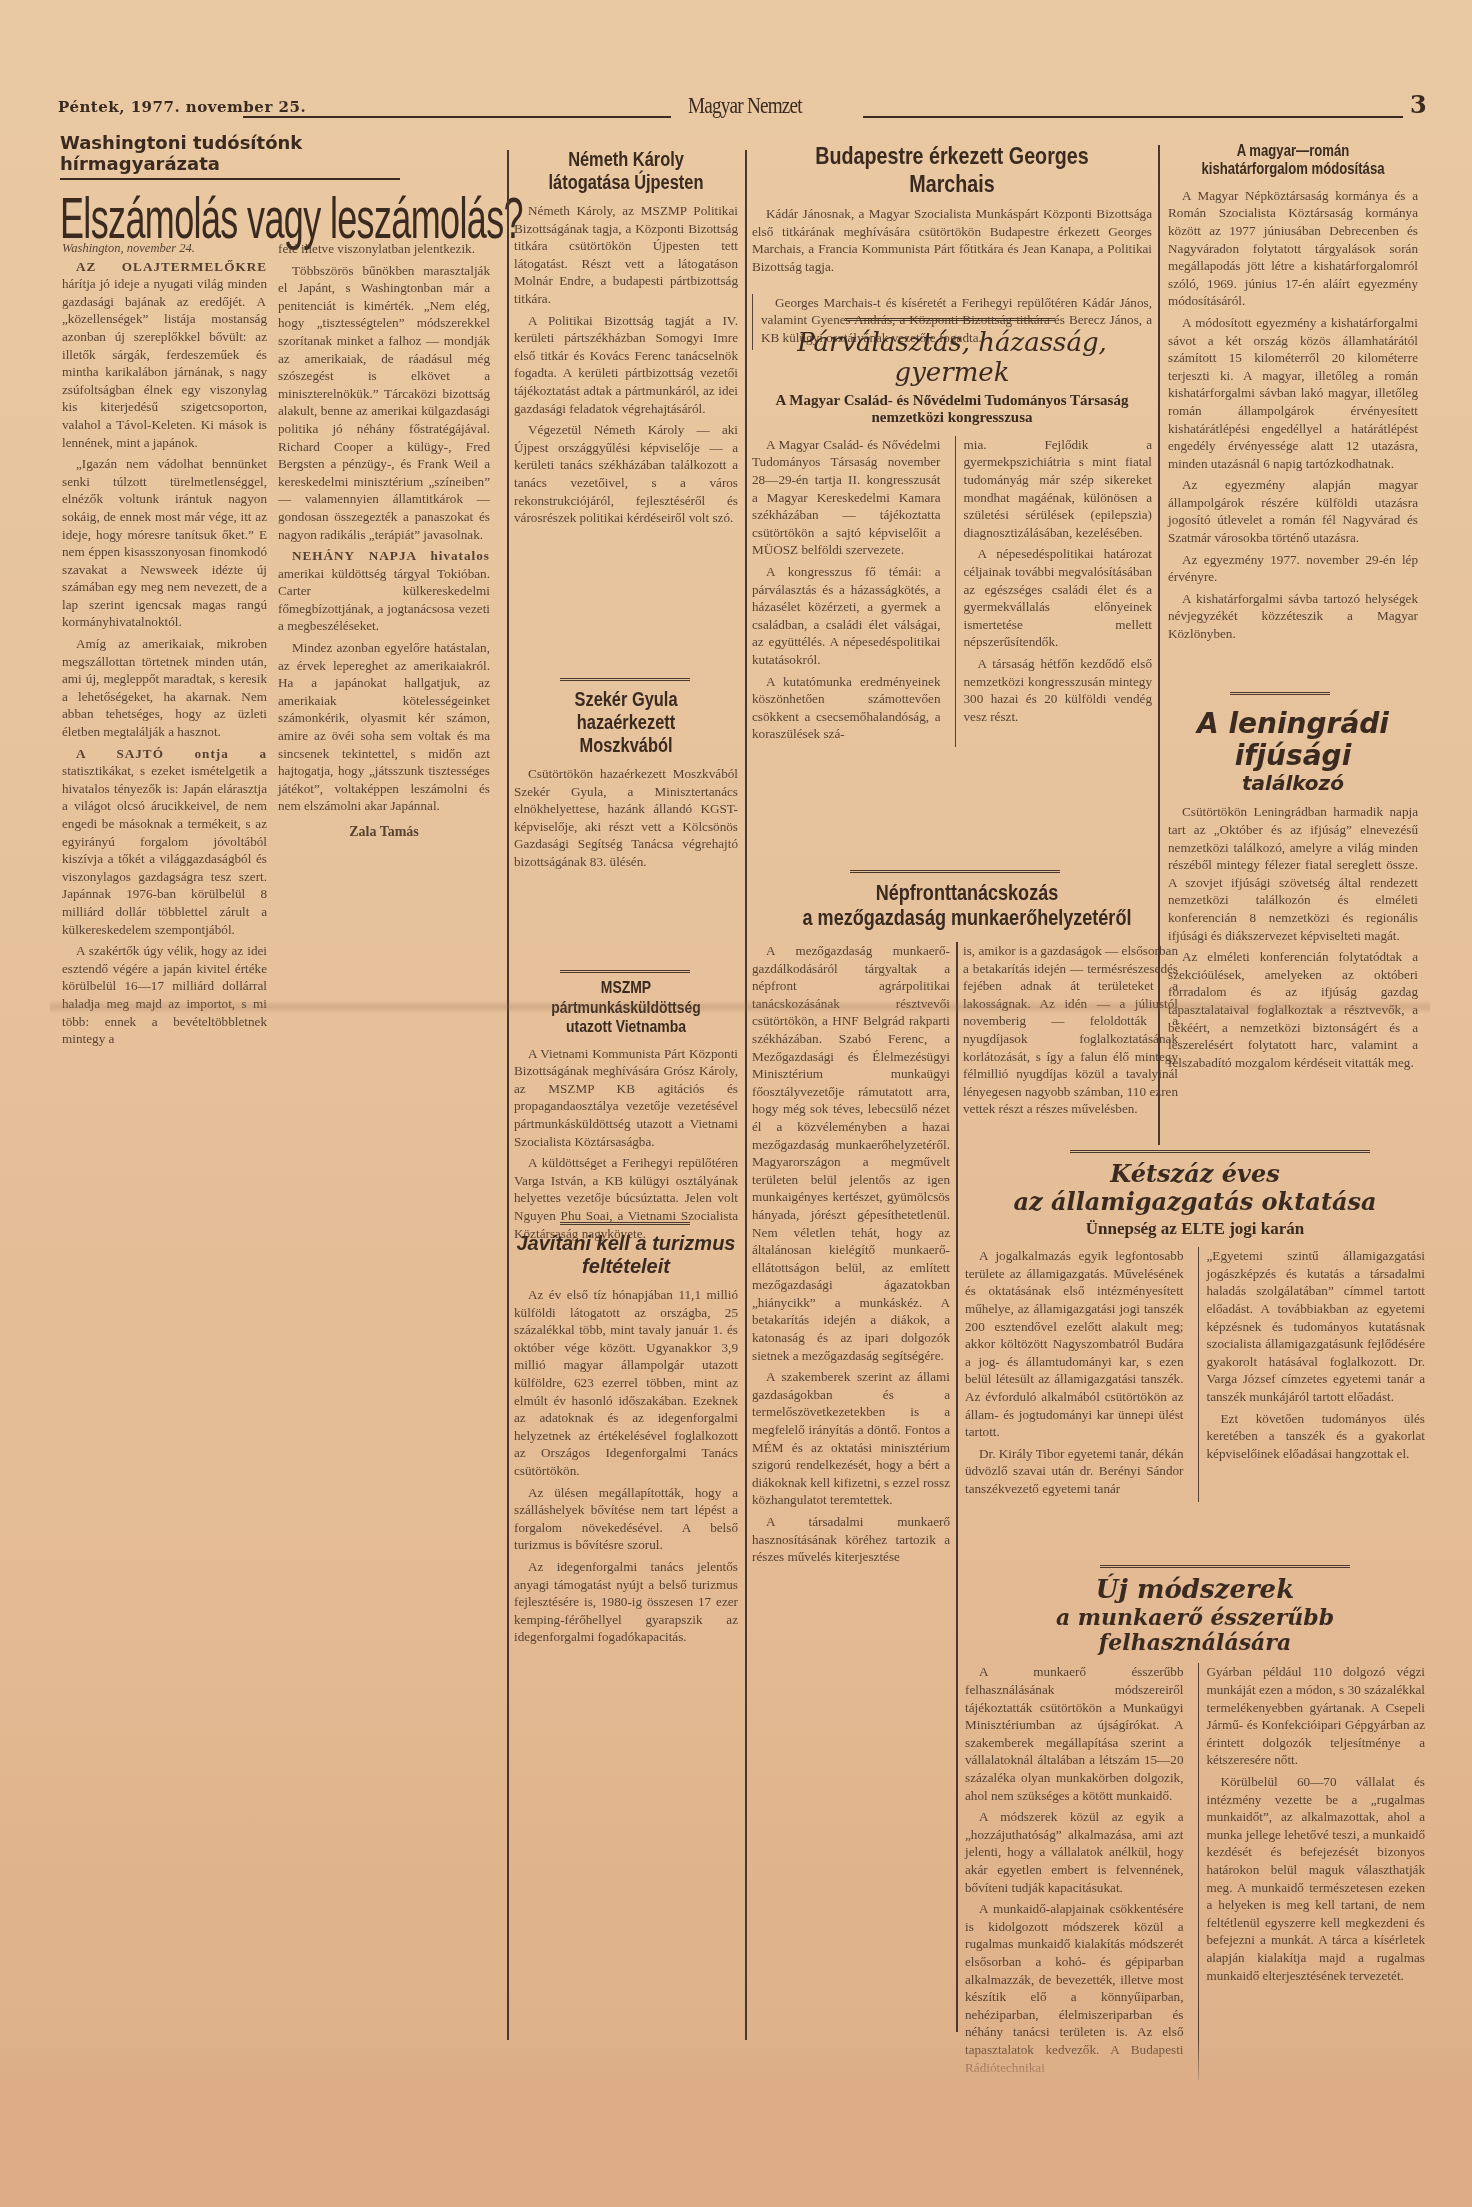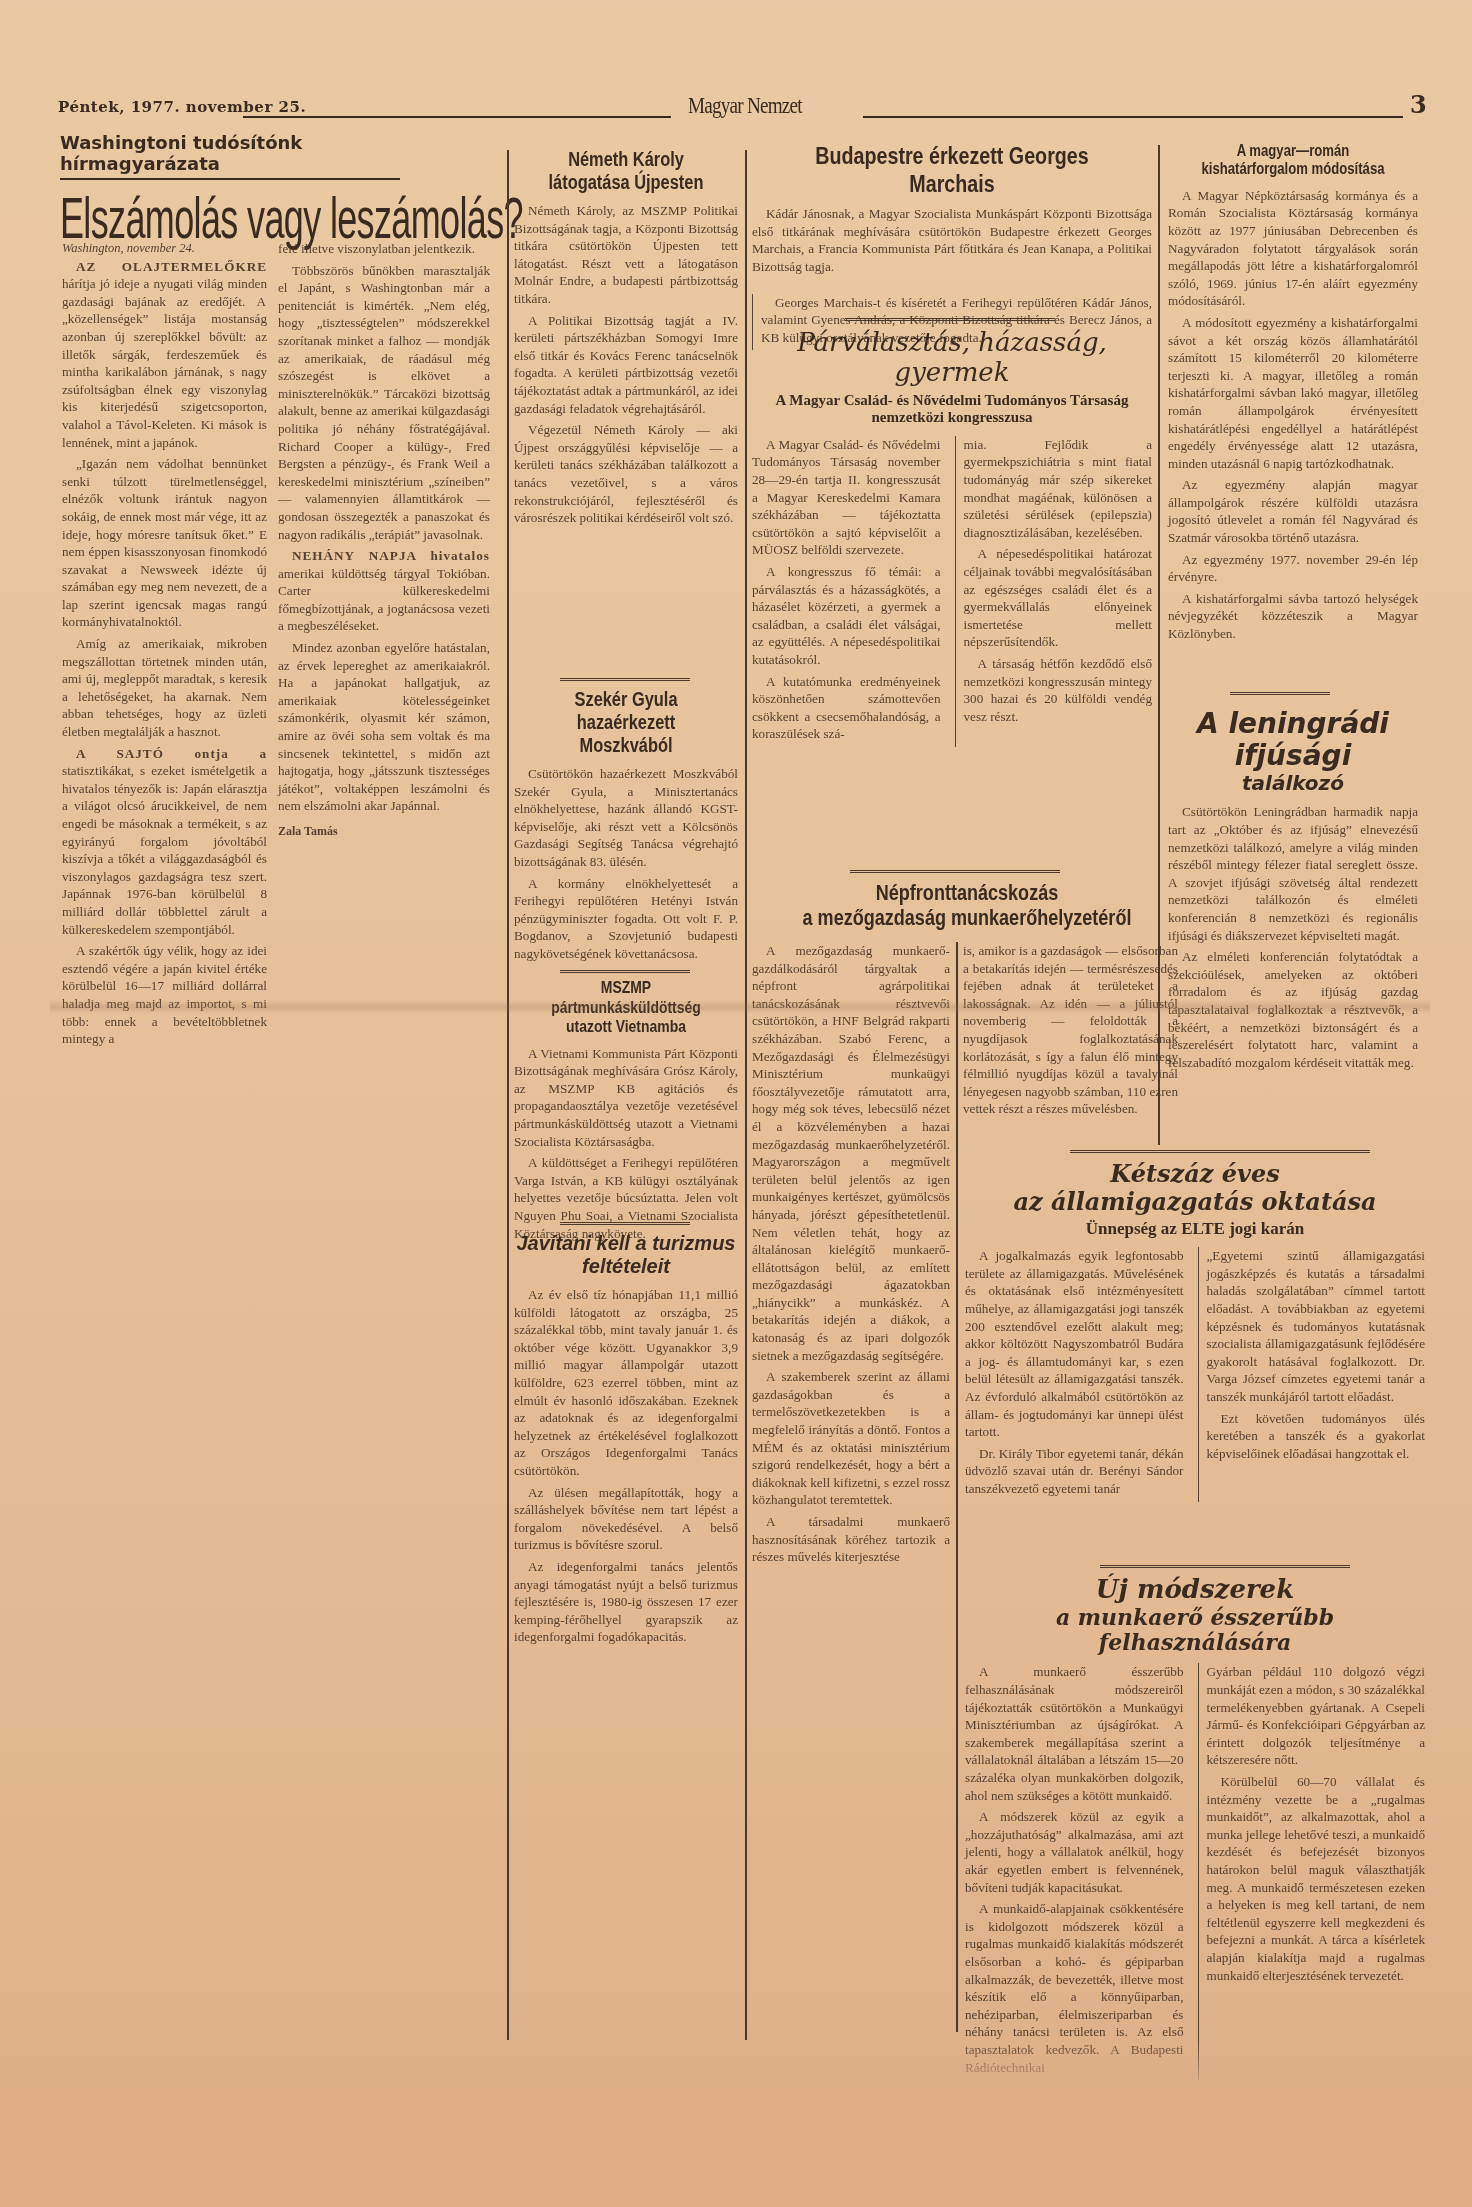--- a/index.html
+++ b/index.html
@@ -33,21 +33,21 @@
   .sub { font-family: "Liberation Serif", serif; text-align: center; font-weight: bold; }
   .dateline { font-style: italic; font-size: 12.5px; }
   .body {
     font-family: "Liberation Serif", serif;
     font-size: 13.2px; line-height: 17.6px;
     text-align: justify; hyphens: auto; color: #4a3628;
     opacity: 0.92;
   }
   .body p { margin: 0 0 4px 0; text-indent: 14px; }
   .body p.lead::first-line { font-weight: bold; letter-spacing: 1px; }
-  .byline { font-family: "Liberation Serif", serif; font-weight: bold; font-size: 12px; text-align: left; margin-top: 8px; }
+  .byline { font-family: "Liberation Serif", serif; font-weight: bold; font-size: 14px; text-align: center; margin-top: 8px; }
   .two { display: flex; gap: 14px; }
   .two > div { flex: 1; }
   .two.ruled > div + div { border-left: 1.5px solid #4a382c; padding-left: 8px; }
   .fade { position:absolute; left:0; top:2040px; width:1472px; height:167px; background: linear-gradient(180deg, rgba(220,174,134,0) 0%, #dcad86 30%); }
   .crease { position:absolute; left:50px; top:1000px; width:1380px; height:14px; background: linear-gradient(180deg, rgba(150,110,80,0) 0%, rgba(150,110,80,0.25) 50%, rgba(150,110,80,0) 100%); }
 </style>
 </head>
 <body>
 
 <div class="page">
@@ -93,21 +93,20 @@
       <p>Végezetül Németh Károly — aki Újpest országgyűlési képviselője — a kerületi tanács székházában találkozott a tanács vezetőivel, s a város rekonstrukciójáról, fejlesztéséről és városrészek politikai kérdéseiről volt szó.</p>
     </div>
   </div>
 
   <div class="hrule" style="left:560px; top:678px; width:130px;"></div>
 
   <div class="col" style="left:514px; top:688px; width:224px;">
     <div class="head cond" style="font-size:20px;">Szekér Gyula hazaérkezett Moszkvából</div>
     <div class="body" style="margin-top:8px;">
       <p>Csütörtökön hazaérkezett Moszkvából Szekér Gyula, a Minisztertanács elnökhelyettese, hazánk állandó KGST-képviselője, aki részt vett a Kölcsönös Gazdasági Segítség Tanácsa végrehajtó bizottságának 83. ülésén.</p>
-      <p>A kormány elnökhelyettesét a Ferihegyi repülőtéren Hetényi István pénzügyminiszter fogadta. Ott volt F. P. Bogdanov, a Szovjetunió budapesti nagykövetségének követtanácsosa.</p>
     </div>
   </div>
 
   <div class="hrule" style="left:560px; top:970px; width:130px;"></div>
 
   <div class="col" style="left:514px; top:978px; width:224px;">
     <div class="head cond" style="font-size:17px;">MSZMP pártmunkásküldöttség utazott Vietnamba</div>
     <div class="body" style="margin-top:8px;">
       <p>A Vietnami Kommunista Párt Központi Bizottságának meghívására Grósz Károly, az MSZMP KB agitációs és propagandaosztálya vezetője vezetésével pártmunkásküldöttség utazott a Vietnami Szocialista Köztársaságba.</p>
       <p>A küldöttséget a Ferihegyi repülőtéren Varga István, a KB külügyi osztályának helyettes vezetője búcsúztatta. Jelen volt Nguyen Phu Soai, a Vietnami Szocialista Köztársaság nagykövete.</p>

